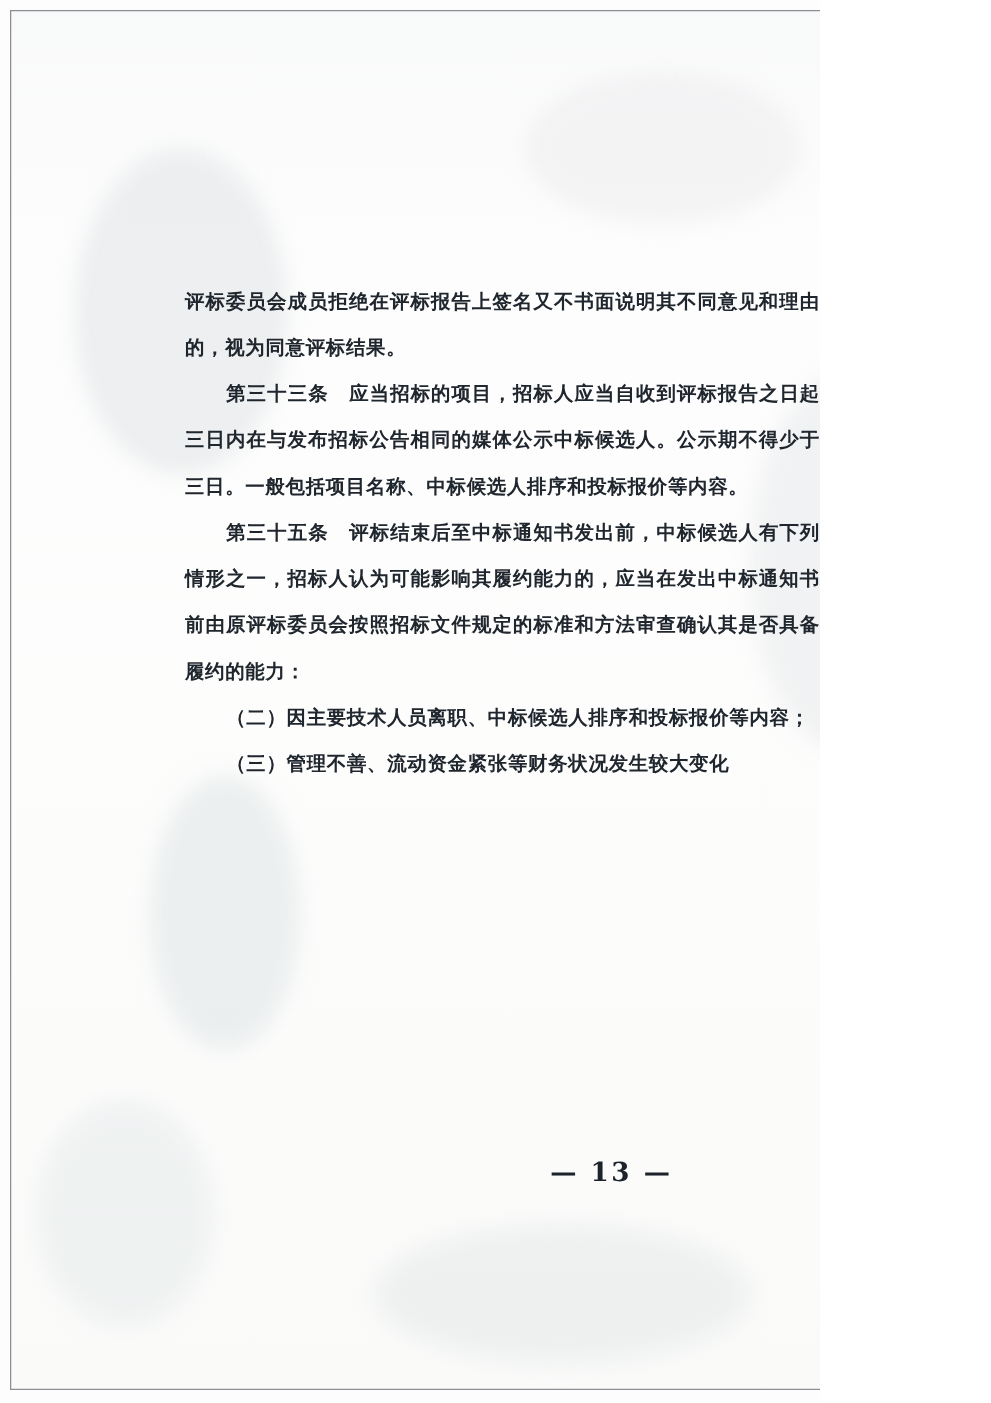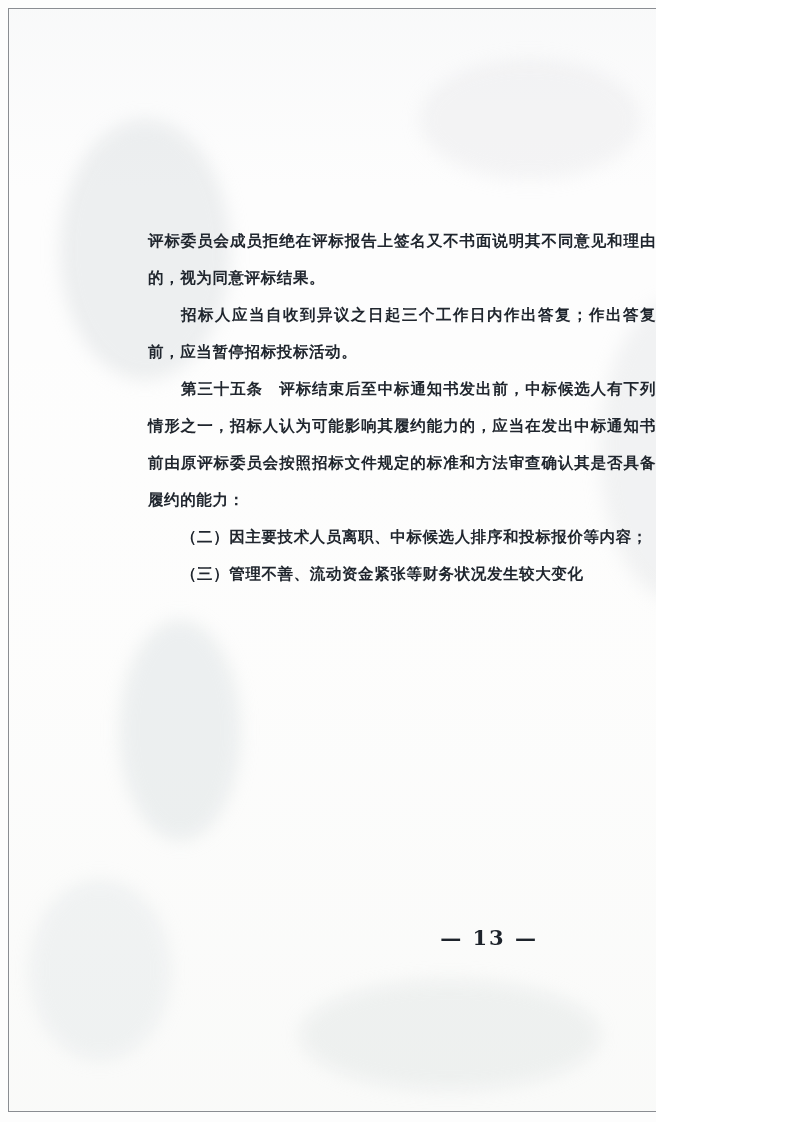--- a/index.html
+++ b/index.html
@@ -80,20 +80,20 @@
 
   <div class="blotch b1"></div>
   <div class="blotch b2"></div>
   <div class="blotch b3"></div>
   <div class="blotch b4"></div>
   <div class="blotch b5"></div>
   <div class="blotch b6"></div>
 
   <div class="text-body">
     <p class="para">评标委员会成员拒绝在评标报告上签名又不书面说明其不同意见和理由的，视为同意评标结果。</p>
-    <p class="para indent">招标人应当自收到异议之日起三个工作日内作出答复；作出答复前，应当暂停招标投标活动。</p>
+    <p class="para indent">第三十三条　应当招标的项目，招标人应当自收到评标报告之日起三日内在与发布招标公告相同的媒体公示中标候选人。公示期不得少于三日。一般包括项目名称、中标候选人排序和投标报价等内容。</p>
     <p class="para indent">第三十五条　评标结束后至中标通知书发出前，中标候选人有下列情形之一，招标人认为可能影响其履约能力的，应当在发出中标通知书前由原评标委员会按照招标文件规定的标准和方法审查确认其是否具备履约的能力：</p>
     <p class="para indent">（二）因主要技术人员离职、中标候选人排序和投标报价等内容；</p>
     <p class="para indent">（三）管理不善、流动资金紧张等财务状况发生较大变化</p>
   </div>
 
   <div class="page-number">— 13 —</div>
 </div>
 
 </body></html>

